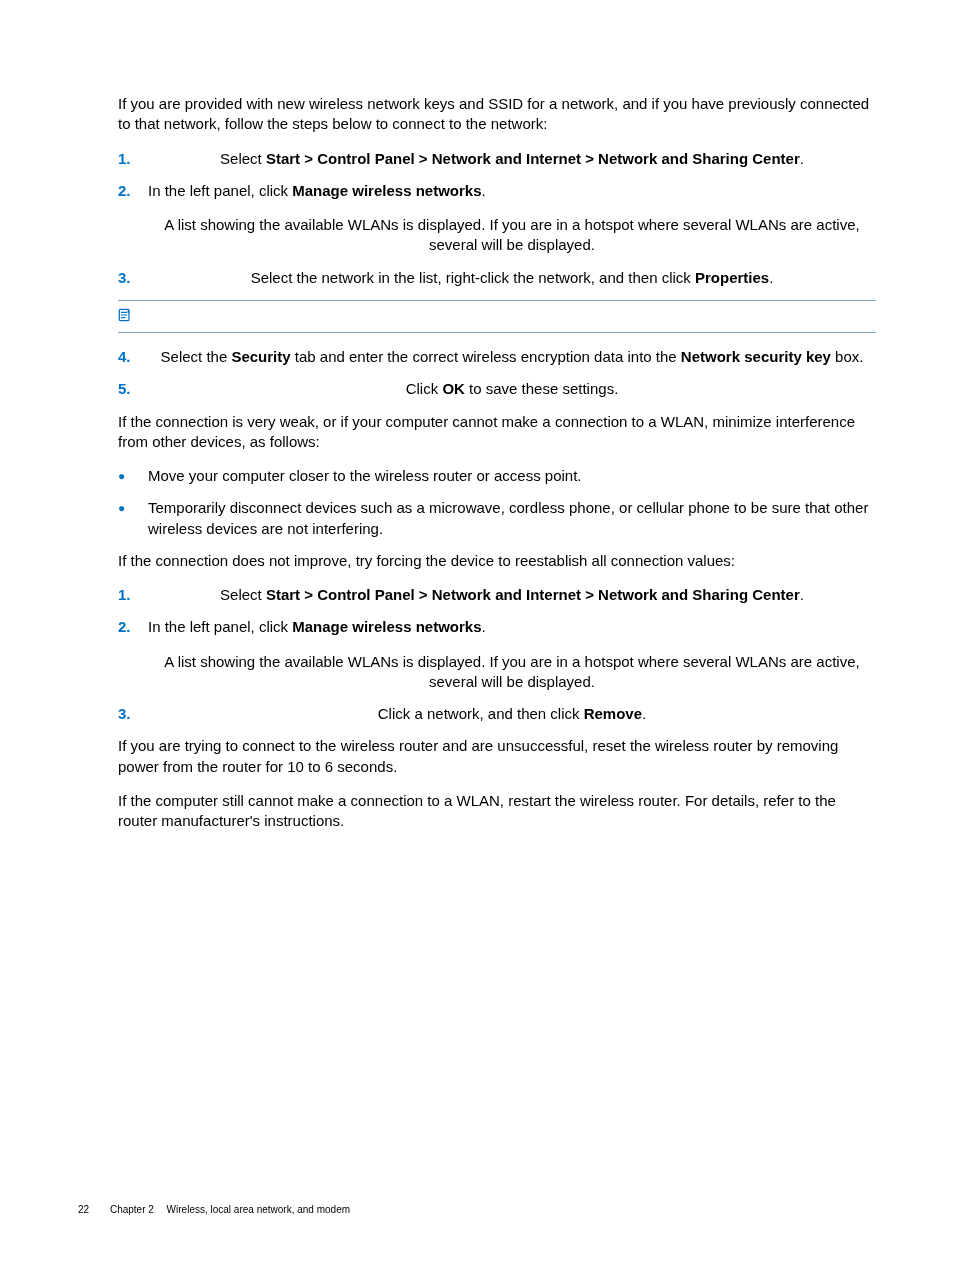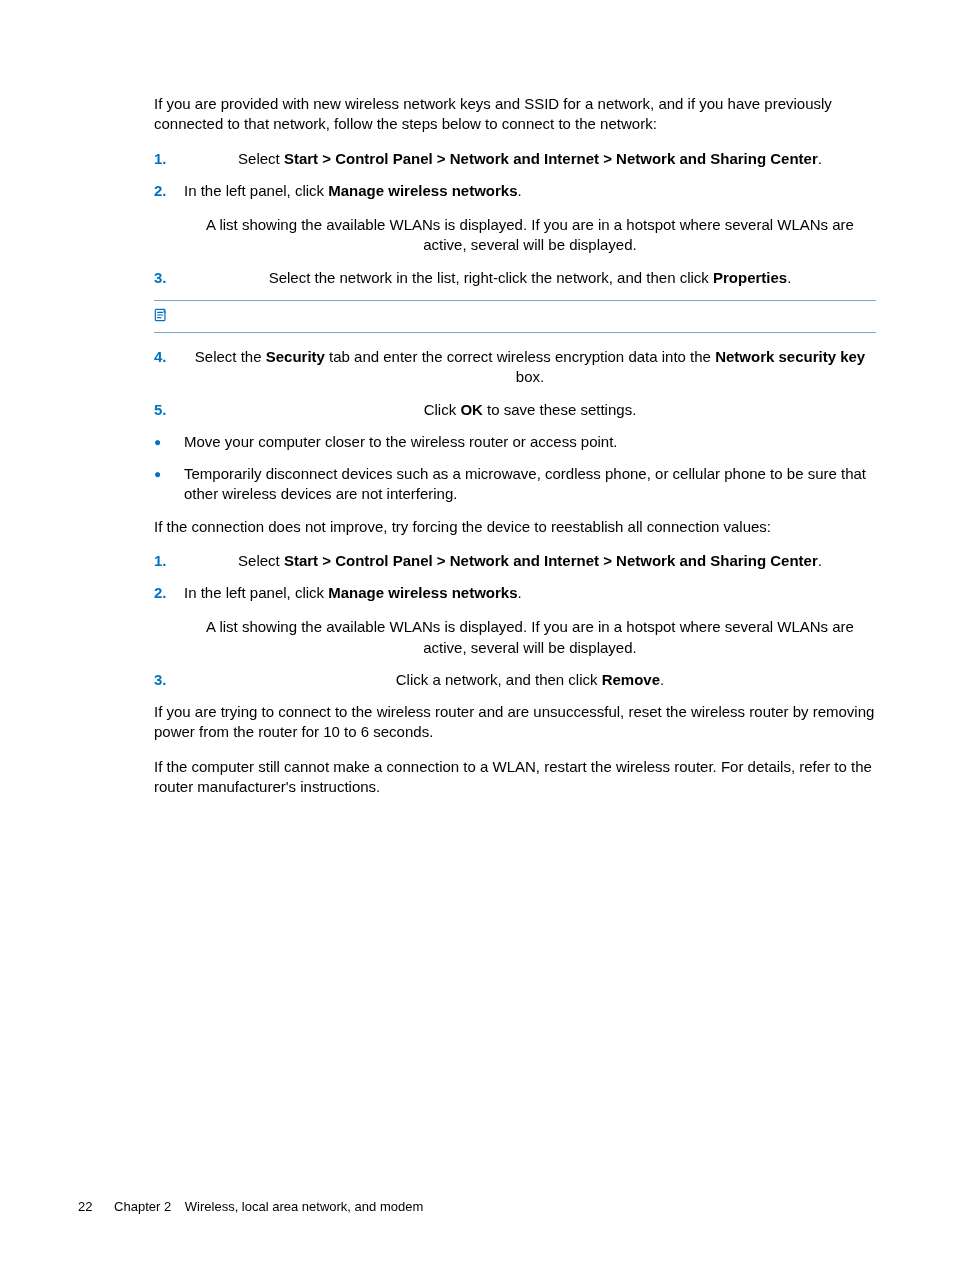--- a/index.html
+++ b/index.html
@@ -8,21 +8,21 @@
     padding: 0;
     background: #fff;
     font-family: Arial, Helvetica, sans-serif;
     color: #000;
   }
   .page {
     width: 954px;
     height: 1270px;
     position: relative;
     box-sizing: border-box;
-    padding: 94px 78px 0 78px;
+    padding: 94px 78px 0 42px;
     font-size: 15px;
     line-height: 1.35;
   }
   .indent-body {
     margin-left: 76px;
   }
   p { margin: 0 0 14px 0; }
   .ol-item {
     display: flex;
     margin-bottom: 12px;
@@ -76,21 +76,21 @@
     color: #0073c7;
     font-size: 21px;
     font-weight: bold;
     margin: 26px 0 14px 0;
   }
   .bold { font-weight: bold; }
   .footer {
     position: absolute;
     left: 78px;
     bottom: 54px;
-    font-size: 13px;
+    font-size: 10px;
   }
   .footer-page {
     display: inline-block;
     margin-right: 18px;
   }
   .footer-chap {
     display: inline-block;
     margin-right: 10px;
   }
   .note-svg {
@@ -151,20 +151,21 @@
 
     <div class="ol-item">
       <div class="ol-num">5.</div>
       <div class="ol-body">
         <p><span>Click </span><span class="bold">OK</span><span> to save these settings.</span></p>
       </div>
     </div>
   </div>
 
   <div class="indent-body">
+    <p>If the connection is very weak, or if your computer cannot make a connection to a WLAN, minimize interference from other devices, as follows:</p>
 
     <div class="bullet-item">
       <div class="bullet-dot">●</div>
       <div class="bullet-body">Move your computer closer to the wireless router or access point.</div>
     </div>
     <div class="bullet-item">
       <div class="bullet-dot">●</div>
       <div class="bullet-body">Temporarily disconnect devices such as a microwave, cordless phone, or cellular phone to be sure that other wireless devices are not interfering.</div>
     </div>
 

